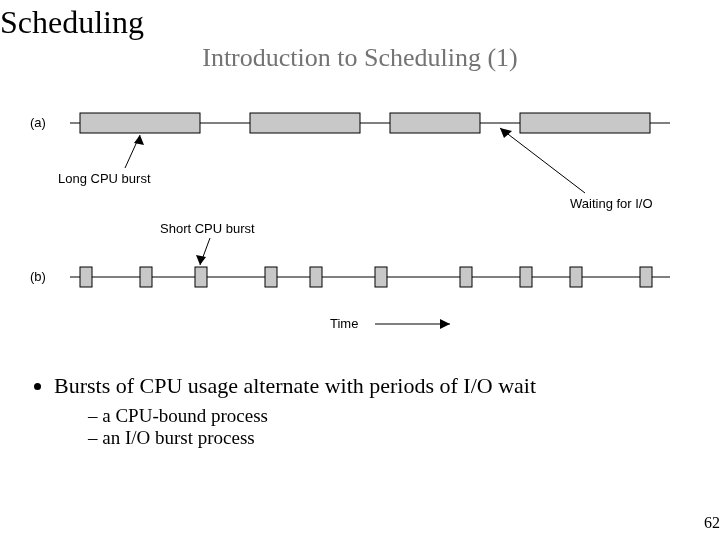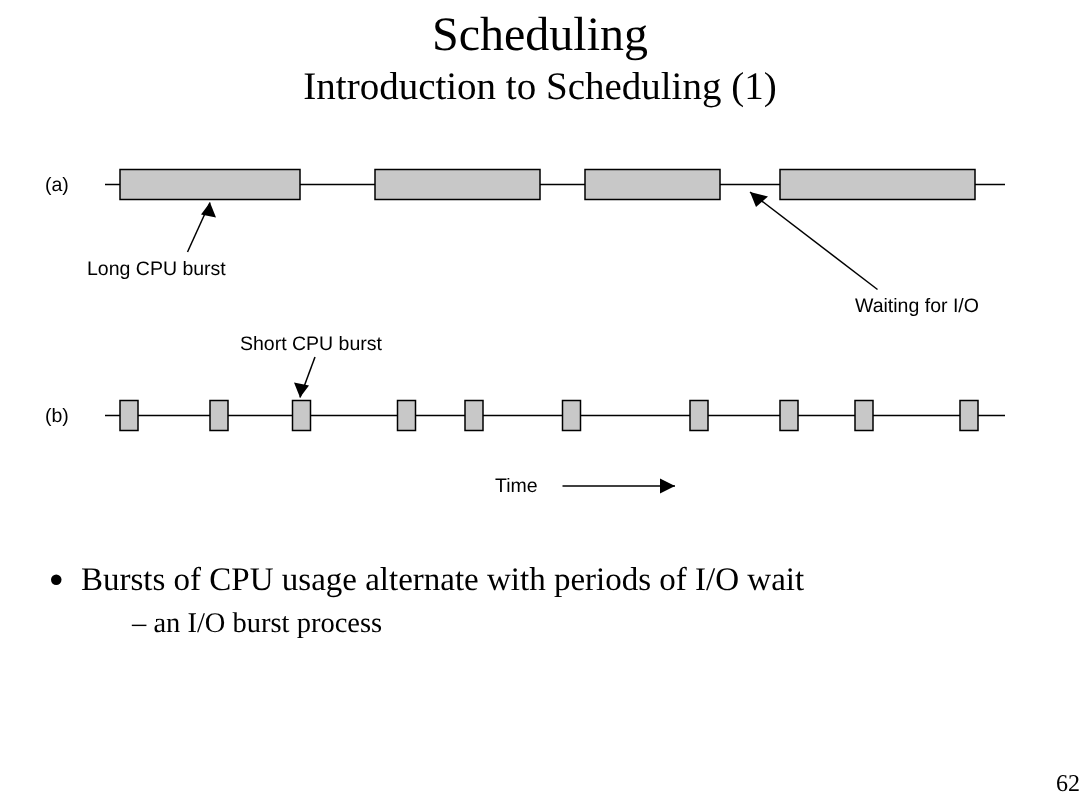--- a/index.html
+++ b/index.html
@@ -6,28 +6,28 @@
     margin: 0;
     padding: 0;
     width: 720px;
     height: 540px;
     background: #fff;
     font-family: "Times New Roman", Times, serif;
     color: #000;
     position: relative;
   }
   .title {
-    text-align: center;
+    text-align: left;
     font-size: 32px;
     margin-top: 4px;
   }
   .subtitle {
     text-align: center;
     font-size: 26px;
-    color: #000000;
+    color: #737373;
     margin-top: 2px;
   }
   .diagram {
     position: relative;
     width: 660px;
     height: 260px;
     margin: 20px auto 0 auto;
   }
   .diagram text {
     font-family: Arial, Helvetica, sans-serif;
@@ -118,18 +118,19 @@
       <line x1="345" y1="231" x2="420" y2="231" stroke="#000"></line>
       <polygon points="420,231 410,226 410,236" fill="#000"></polygon>
     </g>
   </svg>
 </div>
 
 <div class="bullets">
   <ul>
     <li>Bursts of CPU usage alternate with periods of I/O wait</li>
     <ul>
+      <li>a CPU-bound process</li>
       <li>an I/O burst process</li>
     </ul>
   </ul>
 </div>
 
 <div class="pagenum">62</div>
 
 </body></html>

